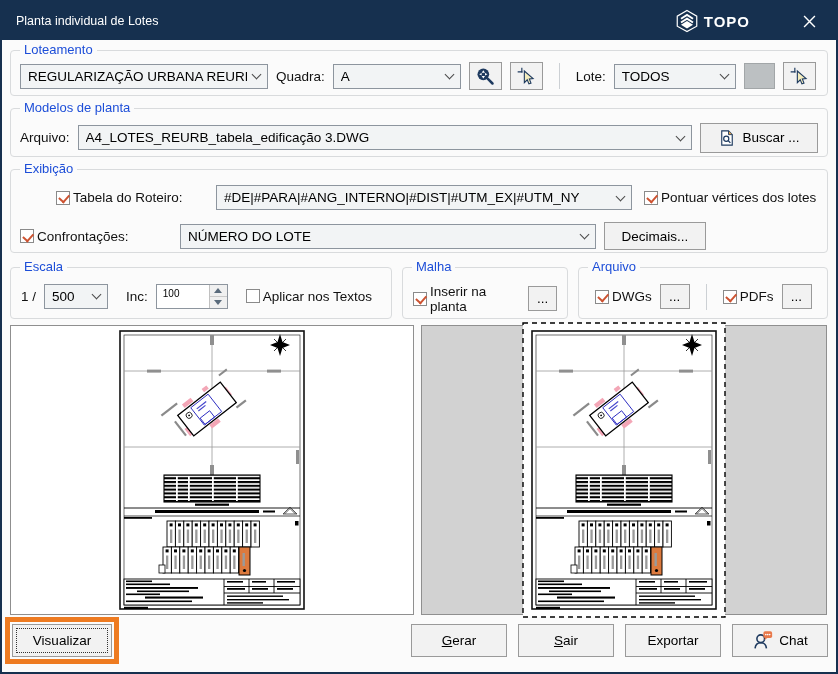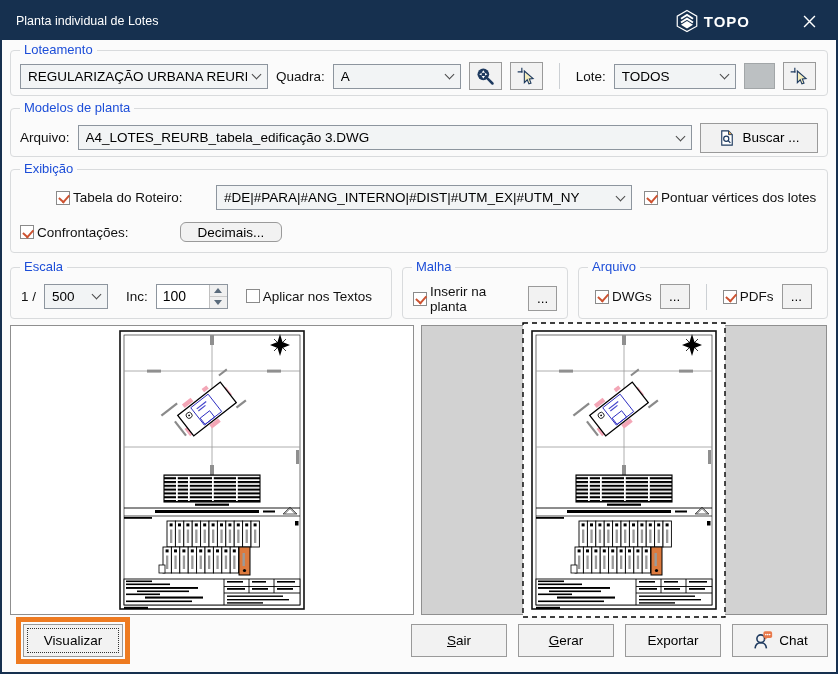--- a/index.html
+++ b/index.html
@@ -34,34 +34,34 @@
     font-family:"Liberation Sans",sans-serif;}
   .icon-btn{width:33px;height:28px;}
   .vsep{width:1px;height:26px;background:#ccd0d4;margin:0 8px;}
   
   .cb-wrap{display:flex;align-items:center;gap:3px;cursor:pointer;}
   .cb{width:14px;height:14px;border:1px solid #8a8a8a;background:#fff;position:relative;flex:0 0 auto;}
   .cb.checked::after{content:"";position:absolute;left:2px;top:2.5px;width:8px;height:4.5px;
     border-left:2px solid var(--check);border-bottom:2px solid var(--check);transform:rotate(-48deg);}
   
   .spin{display:flex;height:25px;border:1px solid var(--ctl-border);background:#fff;}
-  .spin .sval{width:52px;padding:3px 6px;font-size:14px;}
+  .spin .sval{width:52px;padding:3px 6px;font-size:10px;}
   .spin-btns{display:flex;flex-direction:column;border-left:1px solid #c0c0c0;}
   .spin-btn{width:17px;flex:1;background:#f0f0f0;display:flex;align-items:center;justify-content:center;cursor:pointer;}
   .spin-btn + .spin-btn{border-top:1px solid #c9c9c9;}
   .tri-up{width:0;height:0;border-left:4px solid transparent;border-right:4px solid transparent;border-bottom:5px solid #5a6b7c;}
   .tri-down{width:0;height:0;border-left:4px solid transparent;border-right:4px solid transparent;border-top:5px solid #5a6b7c;}
   
   .previews{display:flex;gap:7px;margin:6px 8px 0 8px;height:290px;flex:0 0 auto;}
   .pane{border:1px solid #8f8f8f;height:100%;display:flex;align-items:center;justify-content:center;}
   .pane.white{background:#fff;width:404px;}
   .pane.gray{background:#d2d2d2;width:406px;}
   
   .footer{flex:1;display:flex;align-items:center;padding:2px 8px 8px 0;}
-  .viz-wrap{border:5px solid var(--accent);padding:2px;margin-left:14px;}
+  .viz-wrap{border:5px solid var(--accent);padding:2px;margin-left:3px;}
   .footer-btn{height:33px;position:relative;}
   .viz-btn{width:100px;}
   .viz-btn::after{content:"";position:absolute;inset:3px;border:1px dotted #333;}
   .right-btns{margin-left:auto;display:flex;gap:11px;}
   .right-btns .footer-btn{width:96px;}
   .uline::first-letter{text-decoration:underline;}
   .uline{display:block;}
   
   .s1{margin-top:10px;height:48px;padding:11px 9px 0 9px;}
   .s2{margin-top:12px;height:52px;padding:14px 9px 0 9px;}
@@ -294,21 +294,25 @@
       <span class="cb-wrap" style="margin-left:4px;">
         <span class="cb checked"></span>
         <label>Pontuar vértices dos lotes</label>
       </span>
     </div>
     <div class="row" style="gap:8px;">
       <span class="cb-wrap" style="width:152px;">
         <span class="cb checked"></span>
         <label>Confrontações:</label>
       </span>
-      <button class="btn" style="width:102px;height:20px;border-radius:6px;">
+      <div class="combo" style="width:416px;">
+        <span class="val">NÚMERO DO LOTE</span>
+        <span class="chev"></span>
+      </div>
+      <button class="btn" style="width:102px;height:28px;">
         <span>Decimais...</span>
       </button>
     </div>
   </div>
 
   <div class="s4row">
     <div class="group gpad" style="width:382px;">
       <span class="group-title">Escala</span>
       <div class="row" style="gap:8px;">
         <label>1 /</label>
@@ -383,24 +387,24 @@
   </div>
 
   <div class="footer">
     <span class="viz-wrap">
       <button class="btn footer-btn viz-btn">
         <span>Visualizar</span>
       </button>
     </span>
     <span class="right-btns">
       <button class="btn footer-btn">
+        <span class="uline">Gerar</span>
+      </button>
+      <button class="btn footer-btn">
         <span class="uline">Sair</span>
-      </button>
-      <button class="btn footer-btn">
-        <span class="uline">Gerar</span>
       </button>
       <button class="btn footer-btn">
         <span>Exportar</span>
       </button>
       <button class="btn footer-btn">
         <svg width="21" height="21" viewBox="0 0 24 24">
           <circle cx="10" cy="10" r="4.4" fill="none" stroke="#1e3a5f" stroke-width="1.8"></circle>
           <path d="M3.5 21 C4 16.5 7 14.5 10 14.5 C13 14.5 16 16.5 16.5 21" fill="none" stroke="#1e3a5f" stroke-width="1.8"></path>
           <rect x="13" y="1.5" width="10" height="7.5" rx="2" fill="#e8784a"></rect>
           <path d="M15 9 L14 11.5 L17.5 9 Z" fill="#e8784a"></path>

